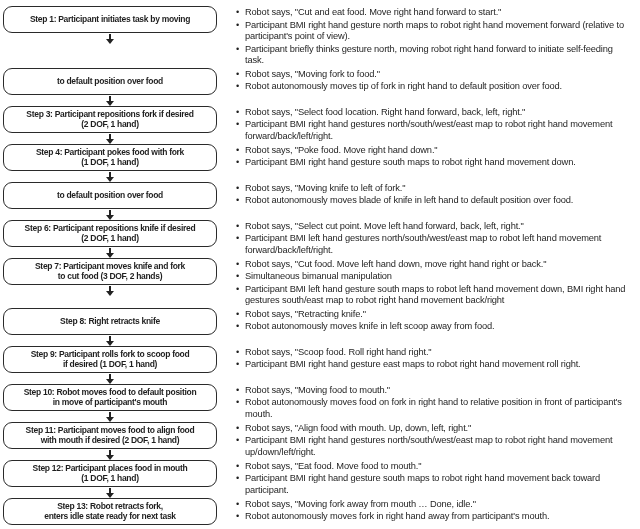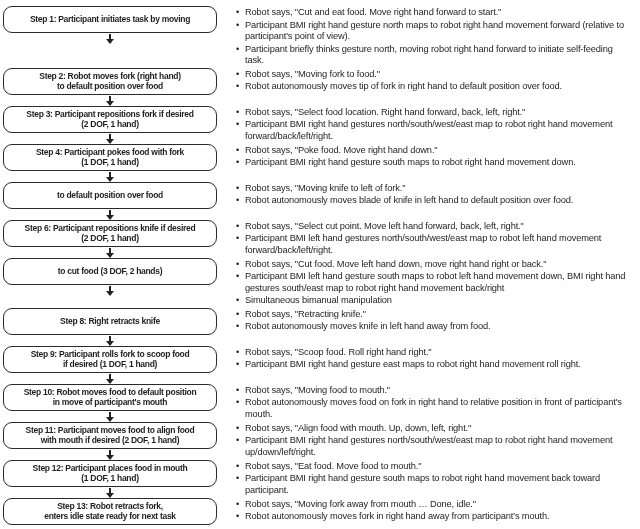--- a/index.html
+++ b/index.html
@@ -72,21 +72,20 @@
     <ul class="bullets">
       <li>Robot says, "Cut and eat food. Move right hand forward to start."</li>
       <li>Participant BMI right hand gesture north maps to robot right hand movement forward (relative to participant's point of view).</li>
       <li>Participant briefly thinks gesture north, moving robot right hand forward to initiate self-feeding task.</li>
     </ul>
   </div>
 
   <div class="row">
     <div class="leftcell">
       <div class="box">
-        <div>Step 2: Robot moves fork (right hand)</div>
         <div>to default position over food</div>
       </div>
       <div class="arrow">
           <span class="stem"></span>
           <span class="head"></span>
         </div>
     </div>
     <ul class="bullets">
       <li>Robot says, "Moving fork to food."</li>
       <li>Robot autonomously moves tip of fork in right hand to default position over food.</li>
@@ -161,48 +160,49 @@
     <ul class="bullets">
       <li>Robot says, "Select cut point. Move left hand forward, back, left, right."</li>
       <li>Participant BMI left hand gestures north/south/west/east map to robot left hand movement forward/back/left/right.</li>
 
     </ul>
   </div>
 
   <div class="row">
     <div class="leftcell">
       <div class="box">
+        <div>Step 7: Participant moves knife and fork</div>
         <div>to cut food (3 DOF, 2 hands)</div>
       </div>
       <div class="arrow">
           <span class="stem"></span>
           <span class="head"></span>
         </div>
     </div>
     <ul class="bullets">
       <li>Robot says, "Cut food. Move left hand down, move right hand right or back."</li>
+      <li>Simultaneous bimanual manipulation</li>
       <li>Participant BMI left hand gesture south maps to robot left hand movement down, BMI right hand gestures south/east map to robot right hand movement back/right</li>
-      <li>Simultaneous bimanual manipulation</li>
     </ul>
   </div>
 
   <div class="row">
     <div class="leftcell">
       <div class="box">
         <div>Step 8: Right retracts knife</div>
         <div></div>
       </div>
       <div class="arrow">
           <span class="stem"></span>
           <span class="head"></span>
         </div>
     </div>
     <ul class="bullets">
       <li>Robot says, "Retracting knife."</li>
-      <li>Robot autonomously moves knife in left hand away from food.</li>
+      <li>Robot autonomously moves knife in left scoop away from food.</li>
 
     </ul>
   </div>
 
   <div class="row">
     <div class="leftcell">
       <div class="box">
         <div>Step 9: Participant rolls fork to scoop food</div>
         <div>if desired (1 DOF, 1 hand)</div>
       </div>

